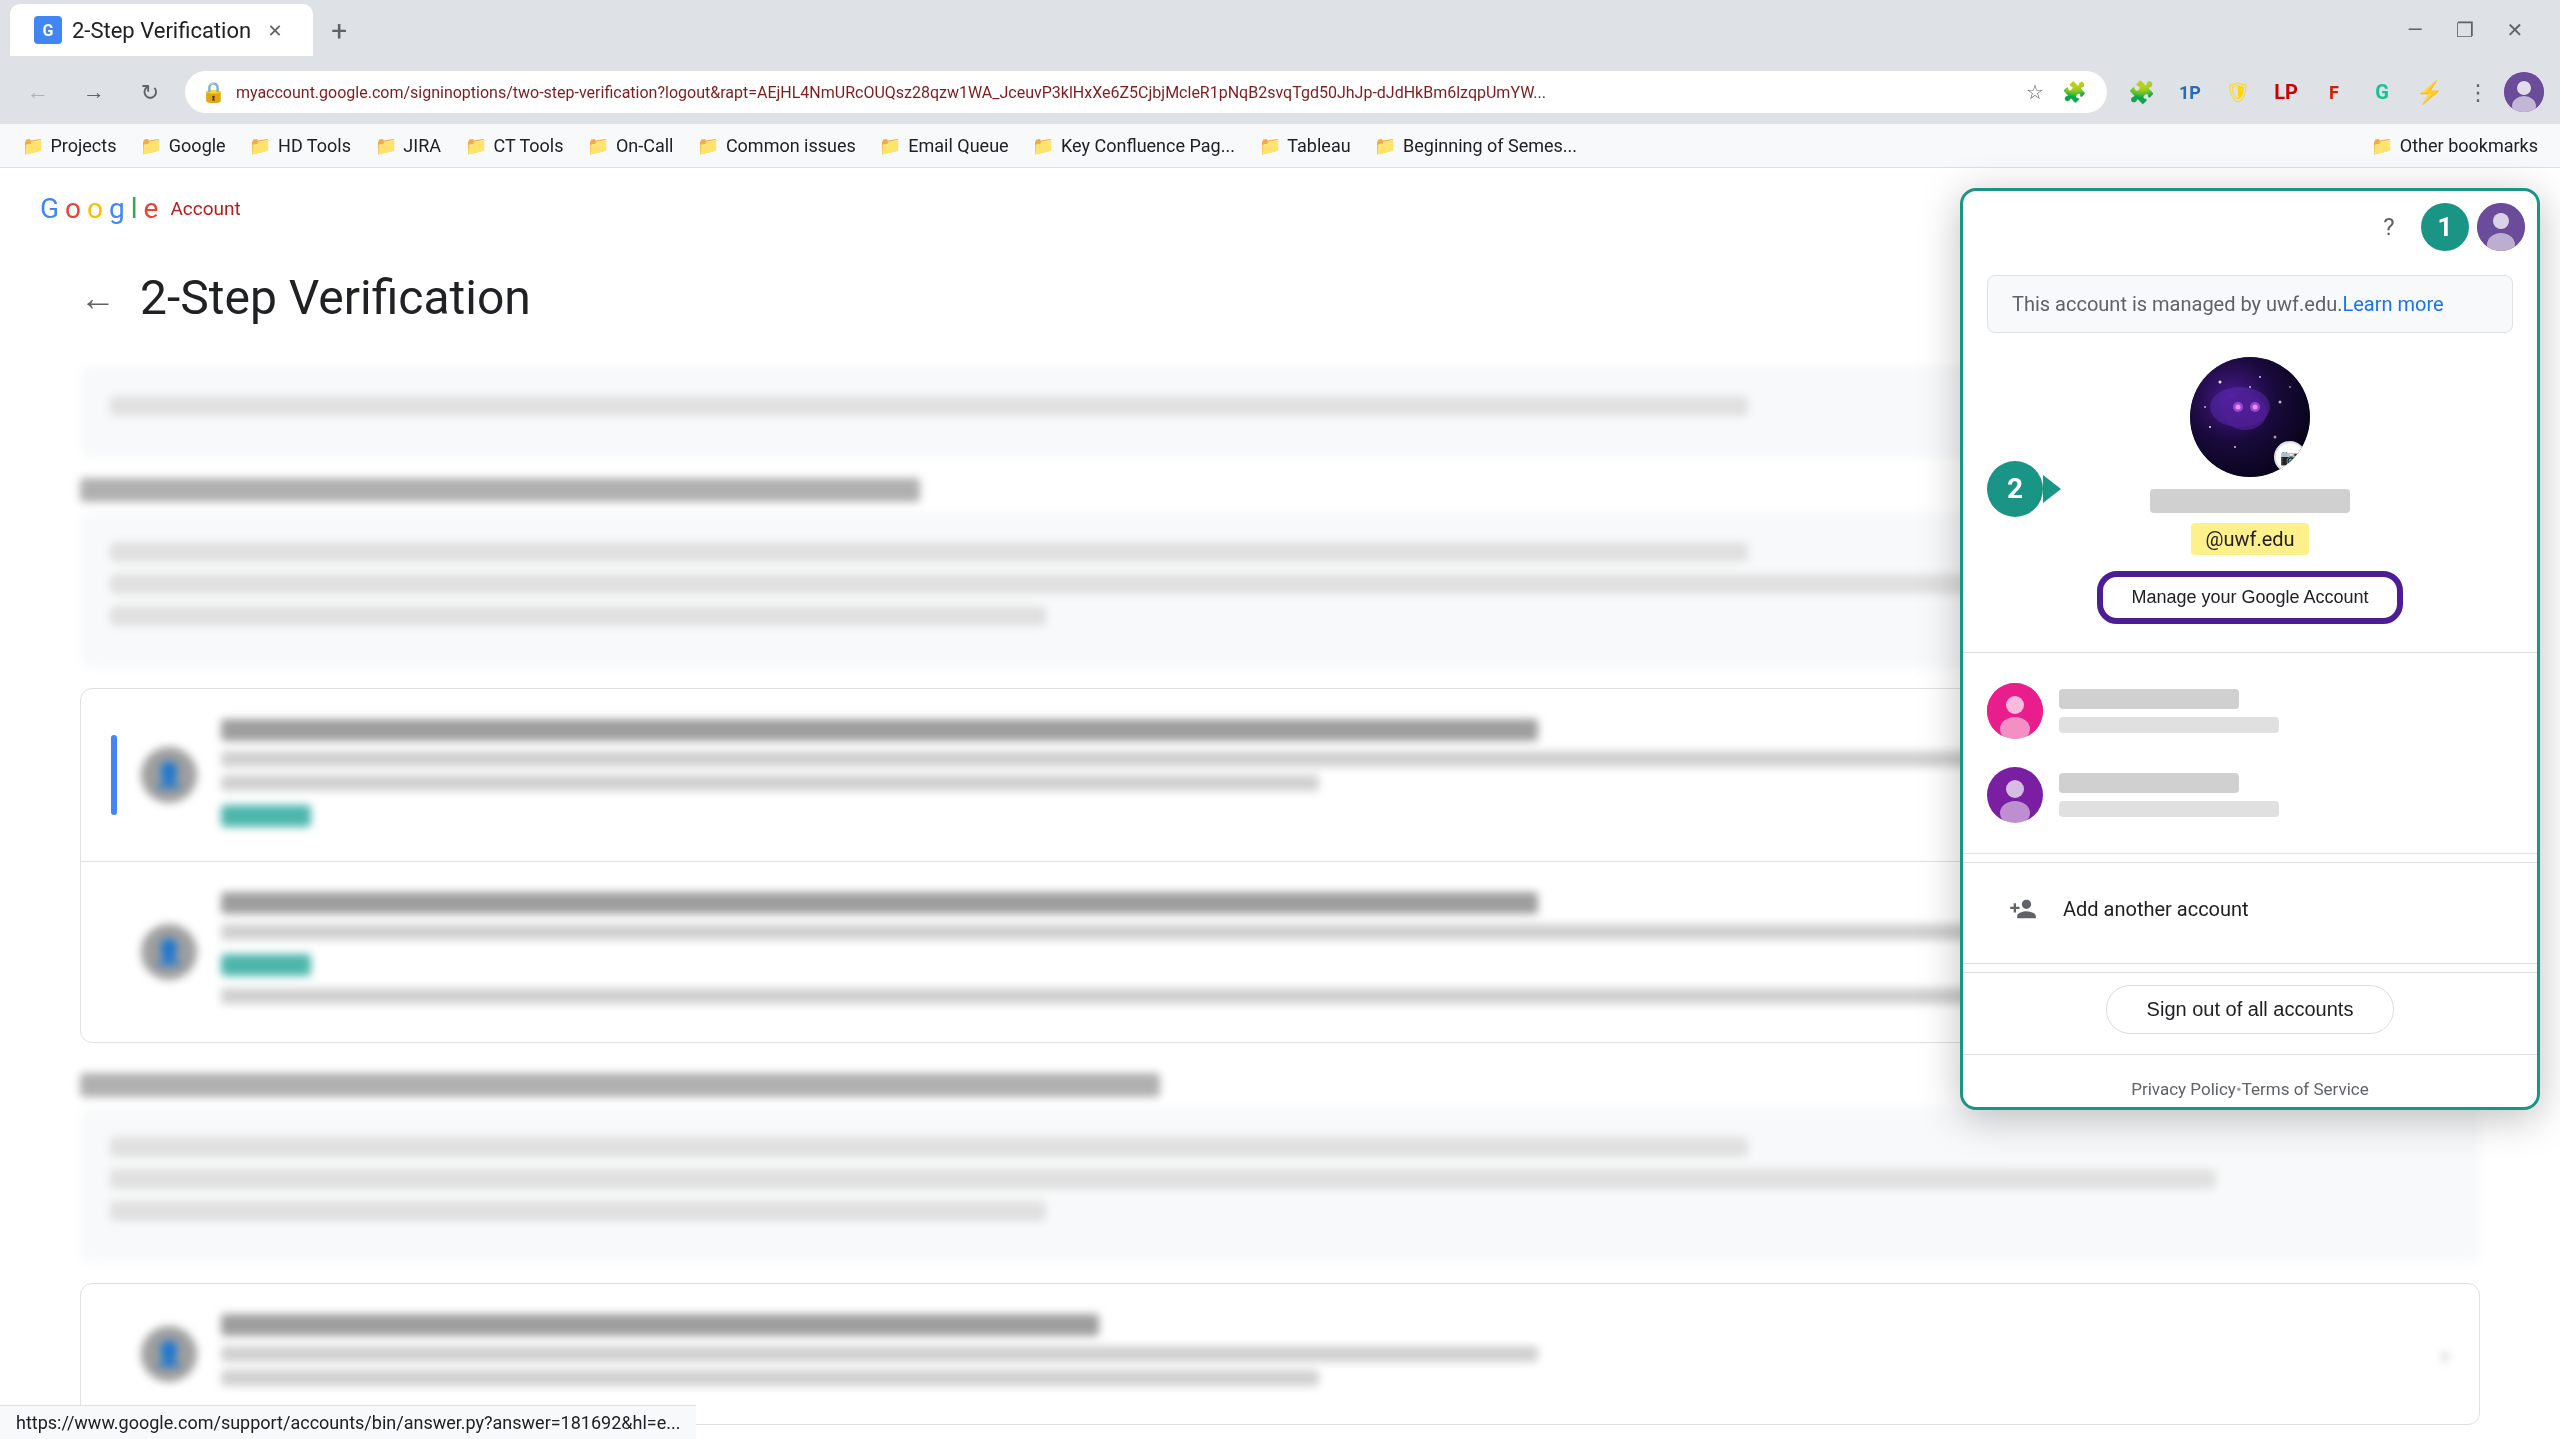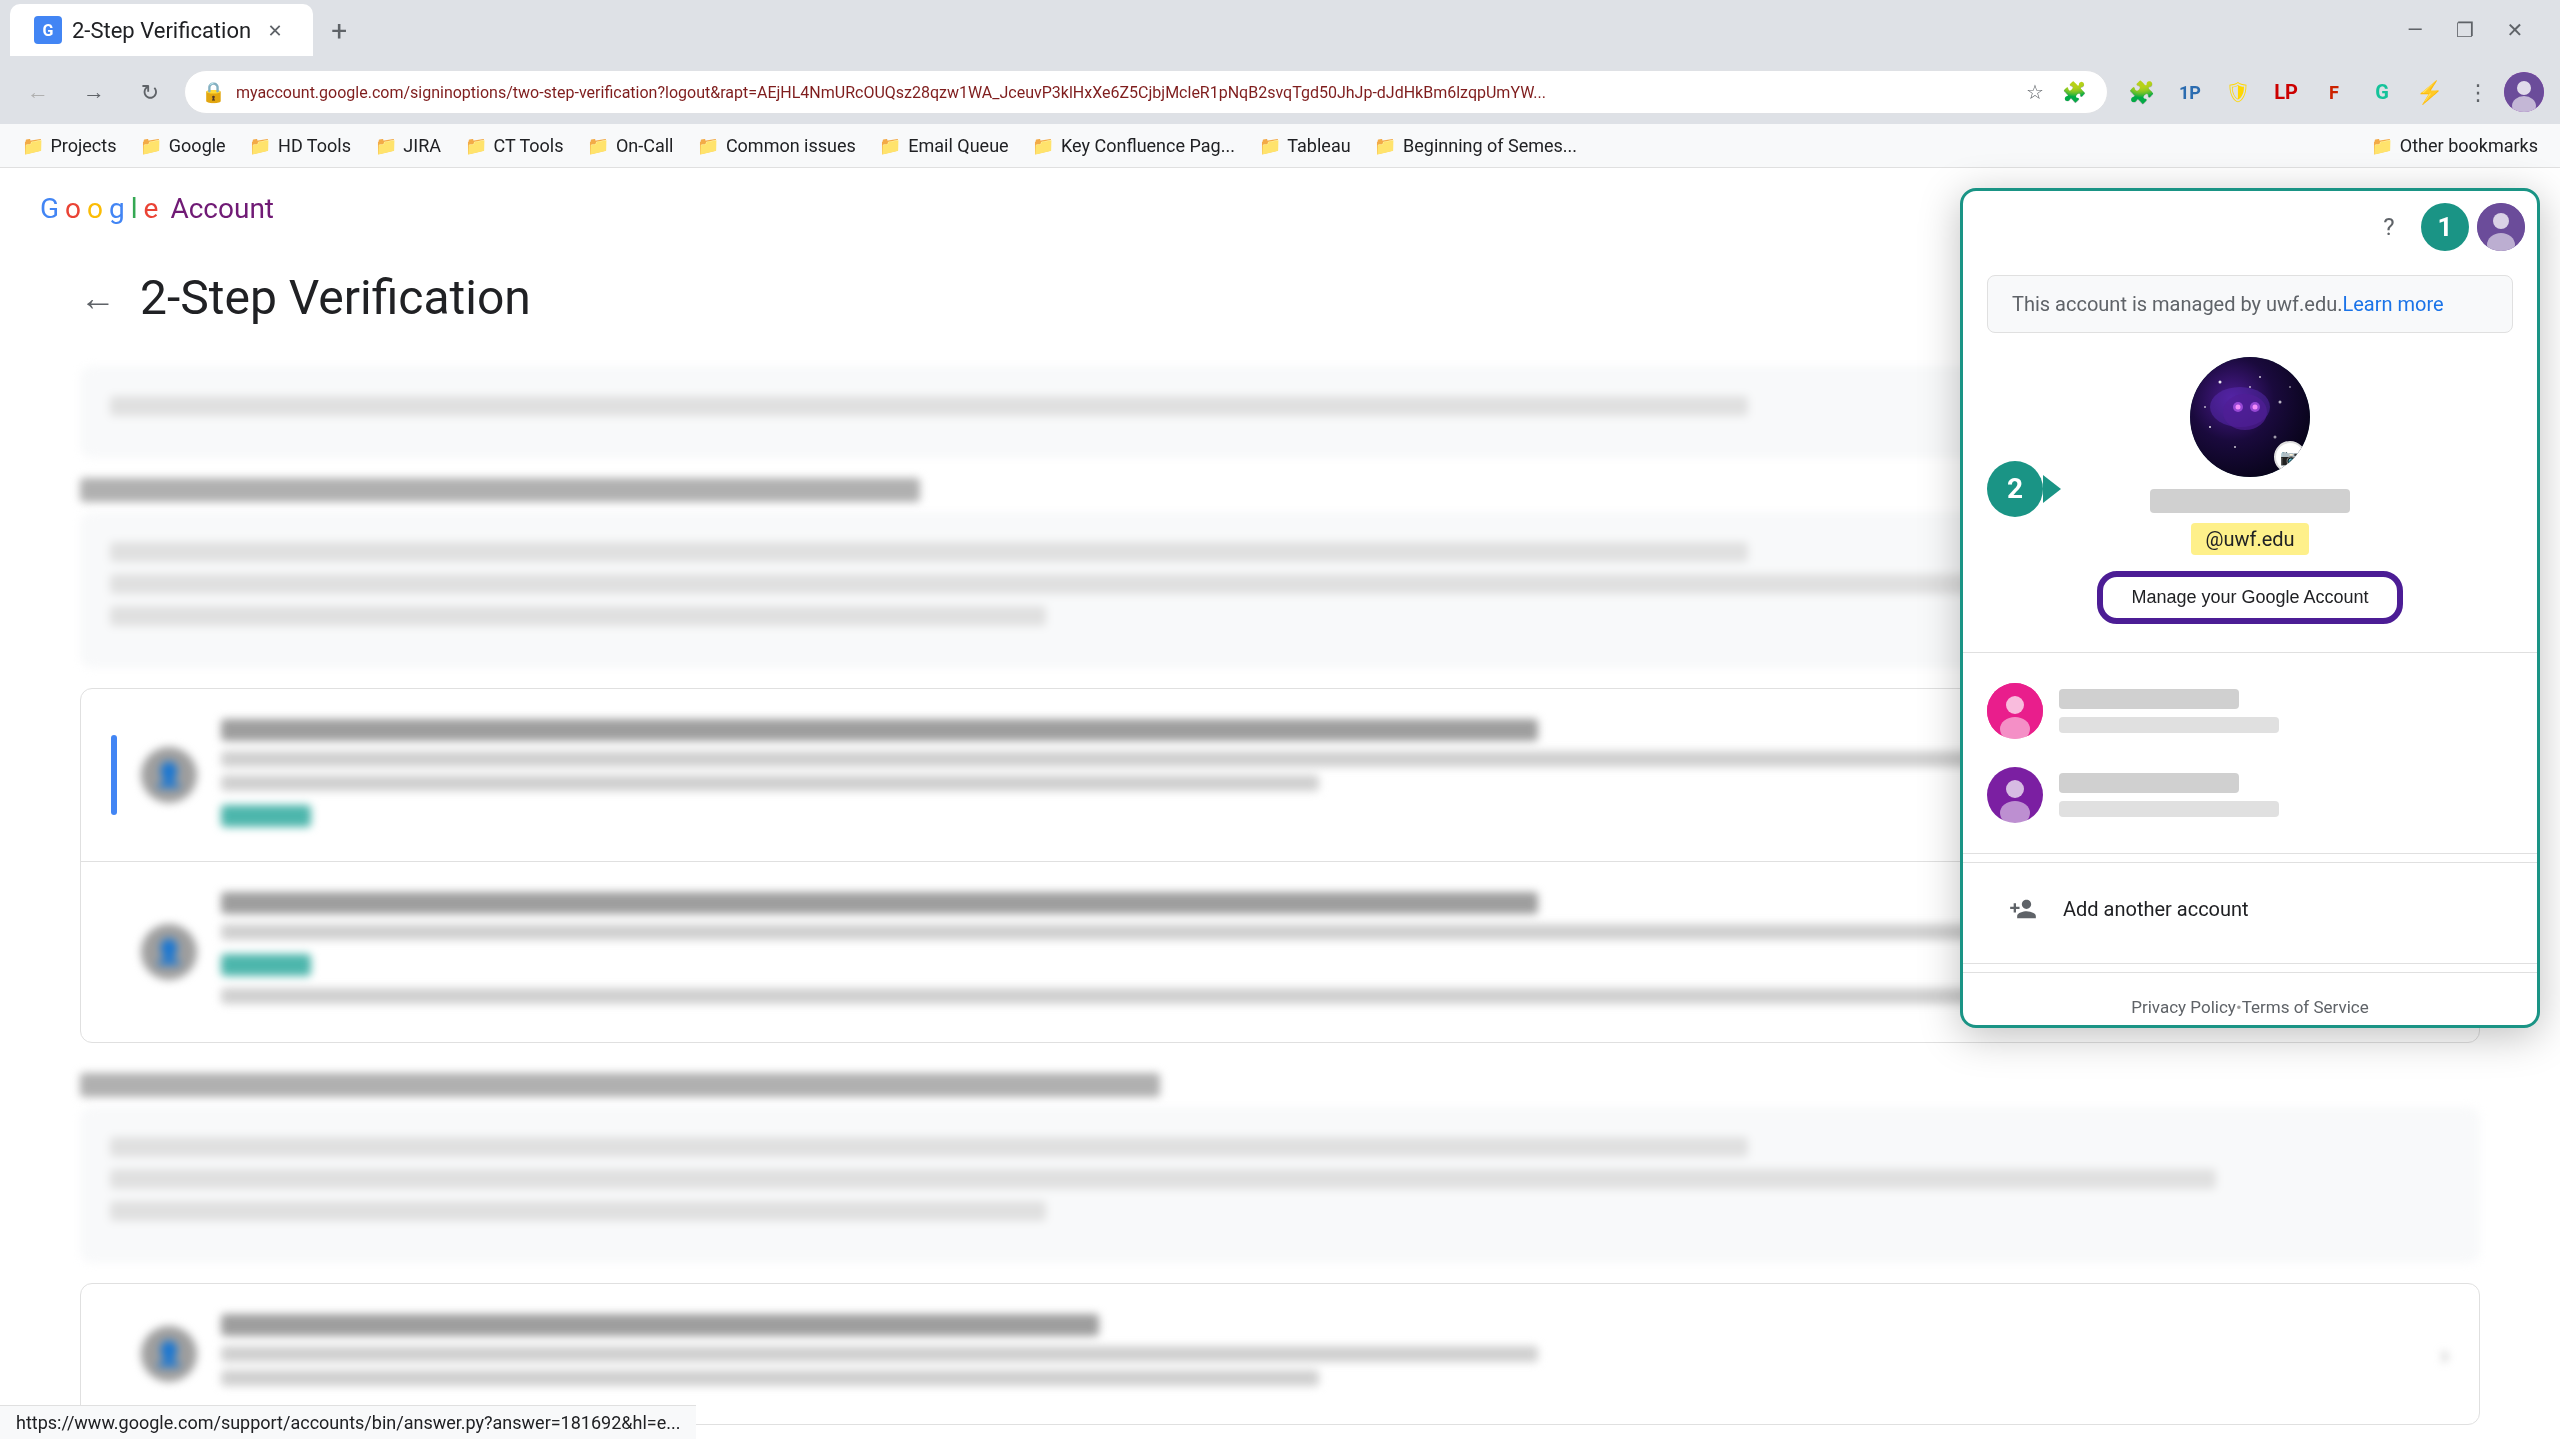--- a/index.html
+++ b/index.html
@@ -242,22 +242,22 @@
       align-items: center;
       gap: 6px;
       font-size: 28px;
     }
     .g-blue { color: #4285f4; }
     .g-red { color: #ea4335; }
     .g-yellow { color: #fbbc05; }
     .g-green { color: #34a853; }
 
     .account-text {
-      font-size: 28px;
-      color: #701a75;
+      font-size: 19px;
+      color: #b91c1c;
       font-weight: 400;
     }
 
     
     .page-title-area {
       display: flex;
       align-items: center;
       gap: 24px;
       padding: 20px 80px 40px;
     }
@@ -943,20 +943,23 @@
           <svg viewBox="0 0 24 24" width="28" height="28" fill="#5f6368">
             <path d="M15 12c2.21 0 4-1.79 4-4s-1.79-4-4-4-4 1.79-4 4 1.79 4 4 4zm-9-2V7H4v3H1v2h3v3h2v-3h3v-2H6zm9 4c-2.67 0-8 1.34-8 4v2h16v-2c0-2.66-5.33-4-8-4z"></path>
           </svg>
         </div>
         <span>Add another account</span>
       </div>
     </div>
 
     <div class="divider"></div>
 
+    <div class="sign-out-section">
+      <button class="sign-out-btn">Sign out of all accounts</button>
+    </div>
 
     <div class="divider"></div>
 
     <div class="footer-links">
       <span class="footer-link">Privacy Policy</span>
       <span class="footer-dot">•</span>
       <span class="footer-link">Terms of Service</span>
     </div>
   </div>
 </div>

